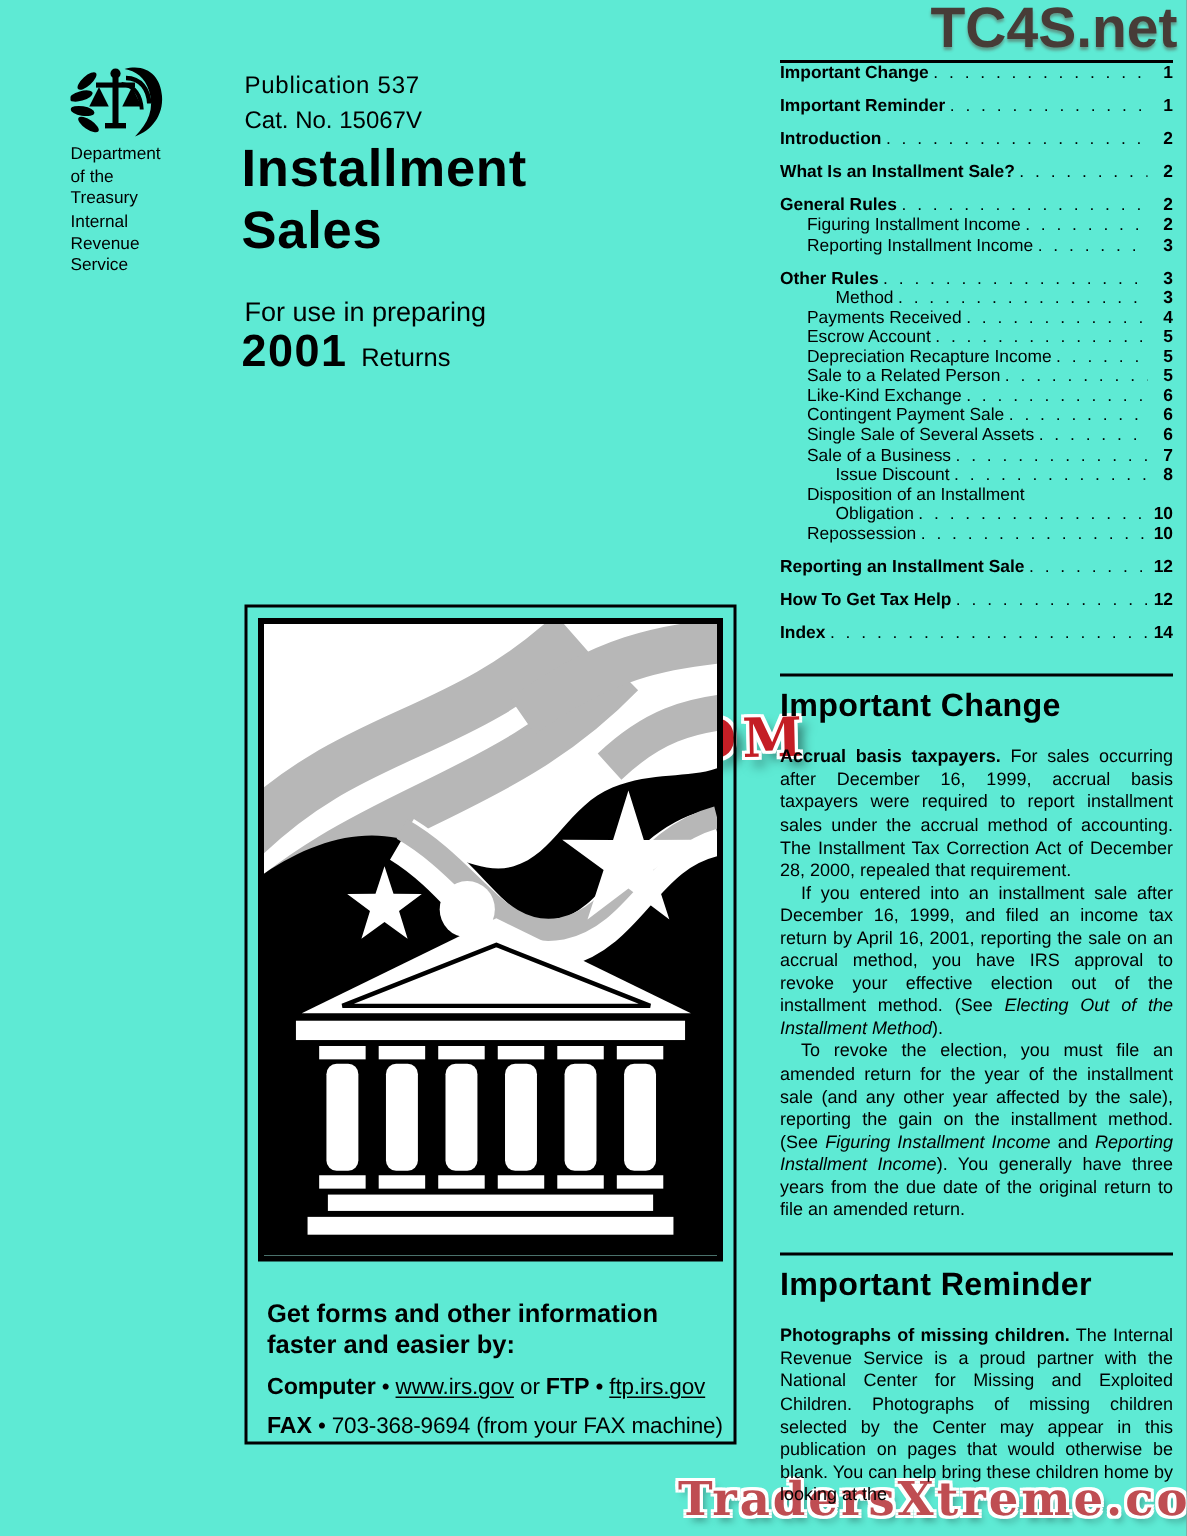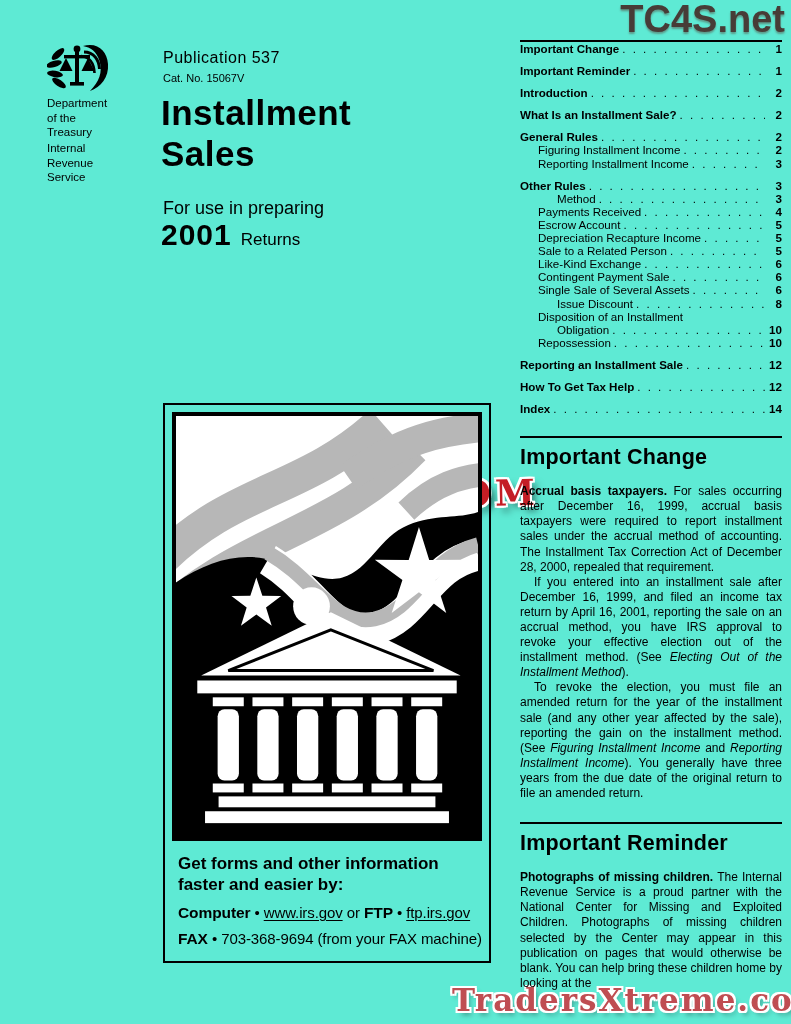--- a/index.html
+++ b/index.html
@@ -19,31 +19,31 @@
           font-weight:bold;font-size:31px;letter-spacing:2px;color:#bf4d52;
           text-shadow:-2px 0 0 #fff,2px 0 0 #fff,0 -2px 0 #fff,0 2px 0 #fff,
                       -2px -2px 0 #fff,2px 2px 0 #fff,-2px 2px 0 #fff,2px -2px 0 #fff,
                       3px 4px 5px rgba(0,0,0,.35);}
 
   
   .logo{position:absolute;left:47px;top:40px;width:64px;height:56px;}
   .dept{position:absolute;left:47px;top:96px;font-size:11.5px;line-height:14.5px;white-space:pre-line;}
   .irs{position:absolute;left:47px;top:141px;font-size:11.5px;line-height:14.5px;font-weight:normal;white-space:pre-line;}
   .pub{position:absolute;left:163px;top:49px;font-size:16px;font-weight:normal;letter-spacing:.5px;}
-  .cat{position:absolute;left:163px;top:72px;font-size:11px;}
+  .cat{position:absolute;left:163px;top:72px;font-size:16px;}
   .title{position:absolute;left:161px;top:92px;font-size:35px;font-weight:bold;line-height:41px;letter-spacing:.5px;}
   .prep{position:absolute;left:163px;top:198px;font-size:18px;}
   .yearline{position:absolute;left:161px;top:218px;display:flex;align-items:baseline;}
   .year{font-size:30px;font-weight:bold;letter-spacing:1px;}
   .yearsuf{font-size:17px;margin-left:9px;}
 
   
   .artbox{position:absolute;left:163px;top:403px;width:328px;height:560px;
           border:2.5px solid #000;box-sizing:border-box;padding:7px 7px 0 7px;
-          display:flex;flex-direction:column;}
+          display:flex;flex-direction:column;gap:12px;}
   .art{border:4px solid #000;height:421px;flex:none;line-height:0;}
   .getforms{padding:10px 5px 0 6px;}
   .gf-head{font-size:17px;font-weight:bold;line-height:21px;margin:2px 0 9px;}
   .gf-line{font-size:15px;margin-top:8px;white-space:nowrap;letter-spacing:-.1px;}
   .gf-line .b{font-size:15.5px;}
   .u{text-decoration:underline;text-underline-offset:2px;}
   .b{font-weight:bold;}
   .i{font-style:italic;}
 
   
@@ -244,20 +244,25 @@
         <div class="toc-row lvl1">
     <span class="toc-label">Contingent Payment Sale</span>
     <span class="toc-dots"></span>
     <span class="toc-page">6</span>
   </div>
         <div class="toc-row lvl1">
     <span class="toc-label">Single Sale of Several Assets</span>
     <span class="toc-dots"></span>
     <span class="toc-page">6</span>
   </div>
+        <div class="toc-row lvl1">
+    <span class="toc-label">Sale of a Business</span>
+    <span class="toc-dots"></span>
+    <span class="toc-page">7</span>
+  </div>
         <div class="toc-row lvl2">
     <span class="toc-label">Issue Discount</span>
     <span class="toc-dots"></span>
     <span class="toc-page">8</span>
   </div>
         <div class="toc-row lvl1">
     <span class="toc-label">Disposition of an Installment</span>
 
   </div>
         <div class="toc-row lvl2">

